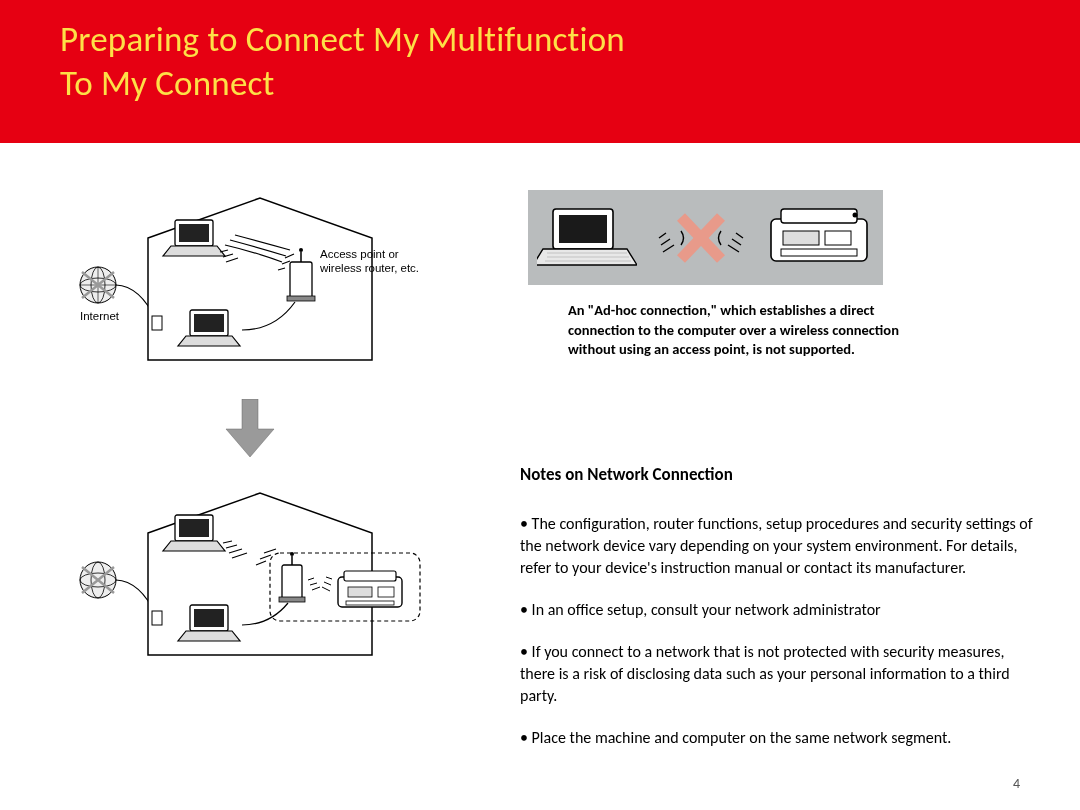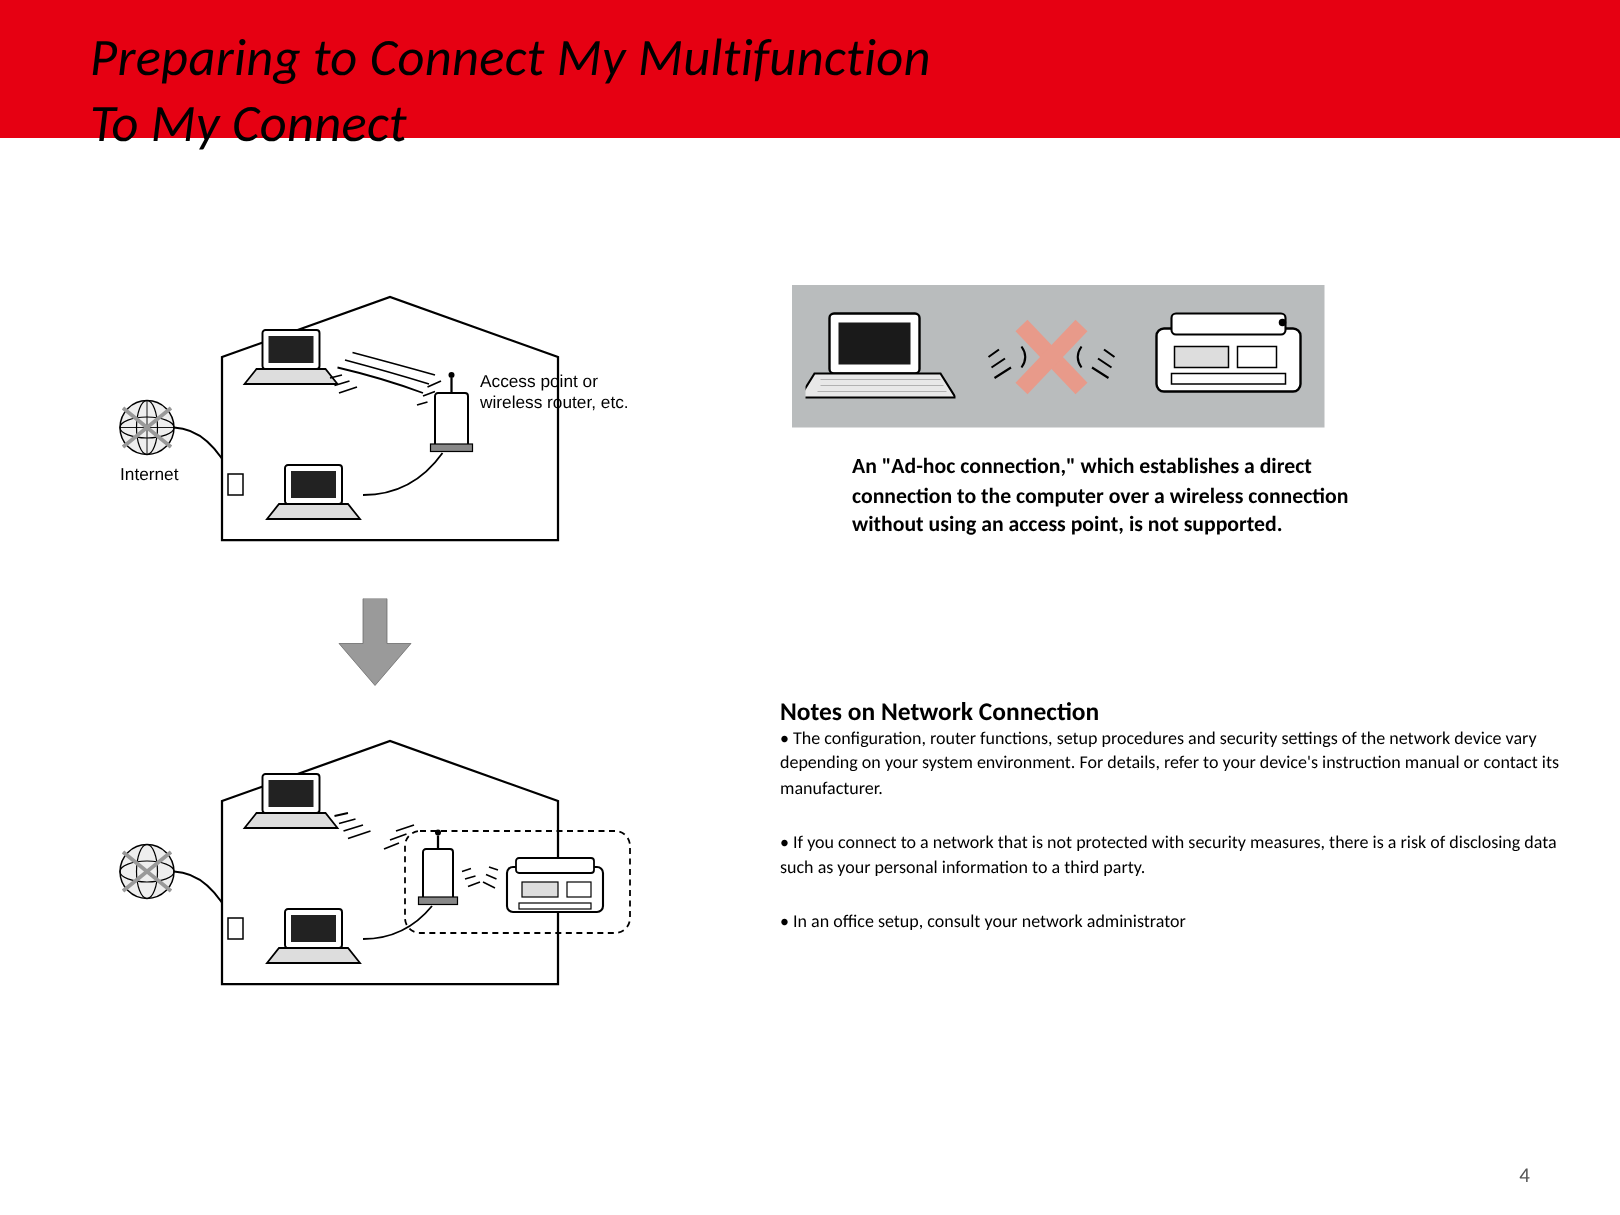--- a/index.html
+++ b/index.html
@@ -1,20 +1,20 @@
 <!DOCTYPE html>
 <html><head>
 <meta charset="utf-8">
 <style>
   * { box-sizing: border-box; margin: 0; padding: 0; }
   html, body { width:1080px; height:810px; font-family: Calibri, "Segoe UI", Arial, sans-serif; color:#000; background:#fff; }
   .page { position:relative; width:1080px; height:810px; }
 
   
-  .header { position:absolute; left:0; top:0; width:1080px; height:92px; background:#E60012; color:#000000; padding:18px 60px 0 60px; font-weight:300;font-style:italic; }
+  .header { position:absolute; left:0; top:0; width:1080px; height:143px; background:#E60012; color:#fde047; padding:18px 60px 0 60px; font-weight:300; }
   .header h1 { font-size:35px; line-height:1.25; font-weight:300; letter-spacing:0.2px;}
 
   
   .left-col { position:absolute; left:60px; top:190px; width:430px; }
 
   
   .house-wrap { position:relative; width:380px; height:185px; }
   .house-wrap svg { position:absolute; left:0; top:0; }
 
   .gap-arrow { width:380px; text-align:center; margin:24px 0 22px 0;}
@@ -22,21 +22,21 @@
 
   
   .right-col { position:absolute; left:520px; top:190px; width:500px; }
 
   .adhoc-box { position:relative; width:355px; height:95px; background:#b9bcbd; display:flex; align-items:center; justify-content:center; gap:14px; margin-left:8px;}
   .adhoc-box svg { display:block;}
 
   .adhoc-note { margin-top:16px; width:355px; margin-left:48px; font-size:14.5px; line-height:1.35; font-weight:700;}
 
   .notes-heading { font-size:17px; font-weight:700; margin-top:104px; }
-  .notes-list { margin-top:0; font-size:12px; line-height:1.38; width:520px;}
+  .notes-list { margin-top:28px; font-size:16px; line-height:1.38; width:520px;}
   .notes-list p { margin-bottom:20px; }
 
   .page-num { position:absolute; right:60px; bottom:18px; font-size:14px; color:#555;}
 
   
   .svgt { font-family: Arial, sans-serif; font-size:11.5px; fill:#000; }
 </style>
 </head>
 <body>
 
@@ -203,21 +203,22 @@
         <circle cx="90" cy="12" r="2.5" fill="#000"></circle>
       </svg>
     </div>
 
     <p class="adhoc-note">An "Ad-hoc connection," which establishes a direct connection to the computer over a wireless connection without using an access point, is not supported.</p>
 
     <h3 class="notes-heading">Notes on Network Connection</h3>
 
     <div class="notes-list">
       <p>• <span>The configuration, router functions, setup procedures and security settings of the network device vary depending on your system environment. For details, refer to your device's instruction manual or contact its manufacturer.</span></p>
+      <p>• <span>In an office setup, consult your network administrator</span></p>
       <p>• <span>If you connect to a network that is not protected with security measures, there is a risk of disclosing data such as your personal information to a third party.</span></p>
-      <p>• <span>In an office setup, consult your network administrator</span></p>
+      <p>• <span>Place the machine and computer on the same network segment.</span></p>
     </div>
 
   </div>
 
   <div class="page-num">4</div>
 
 </div>
 
 </body></html>

